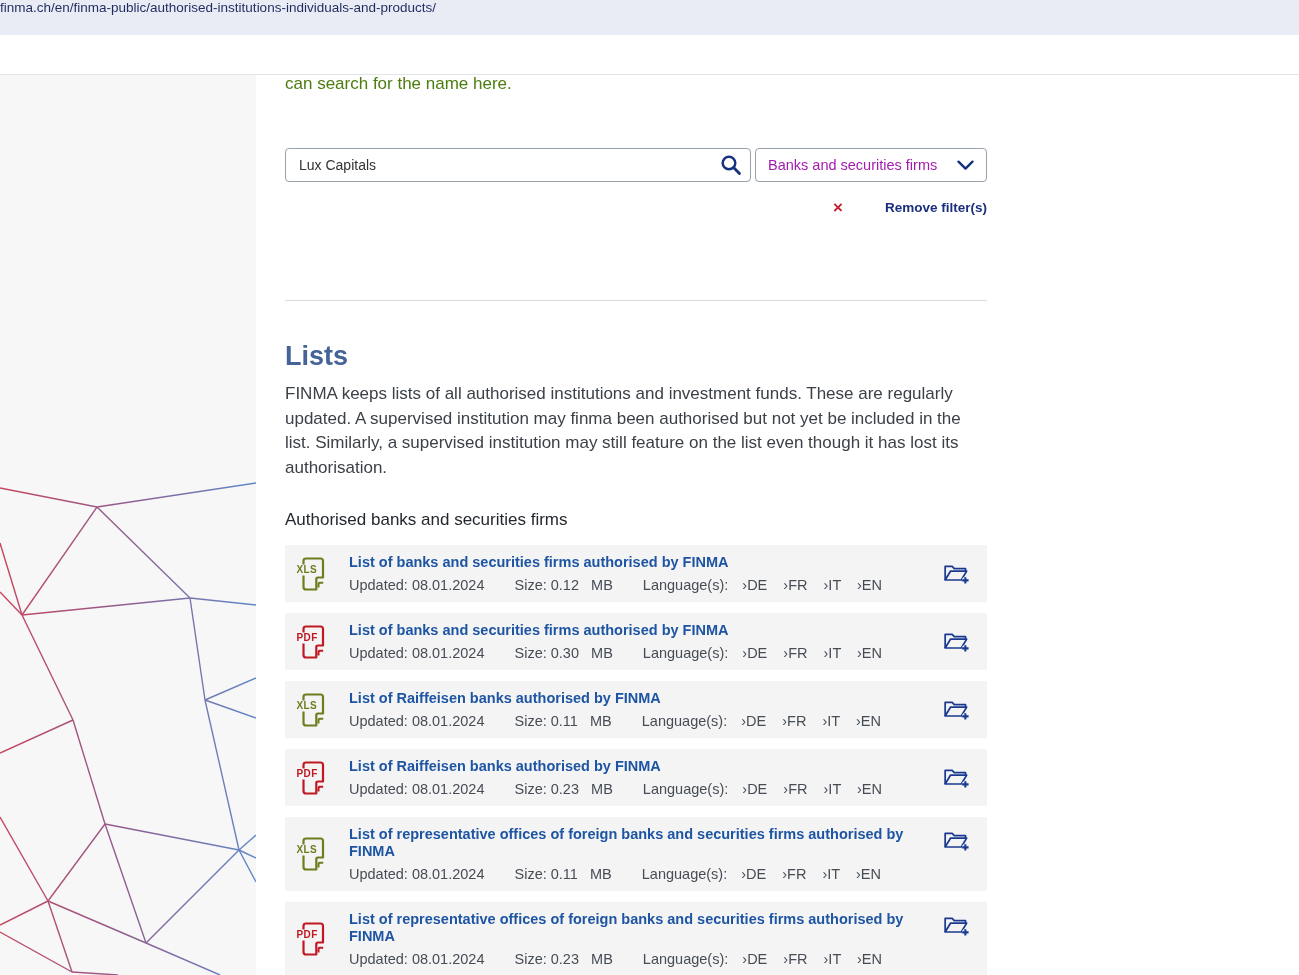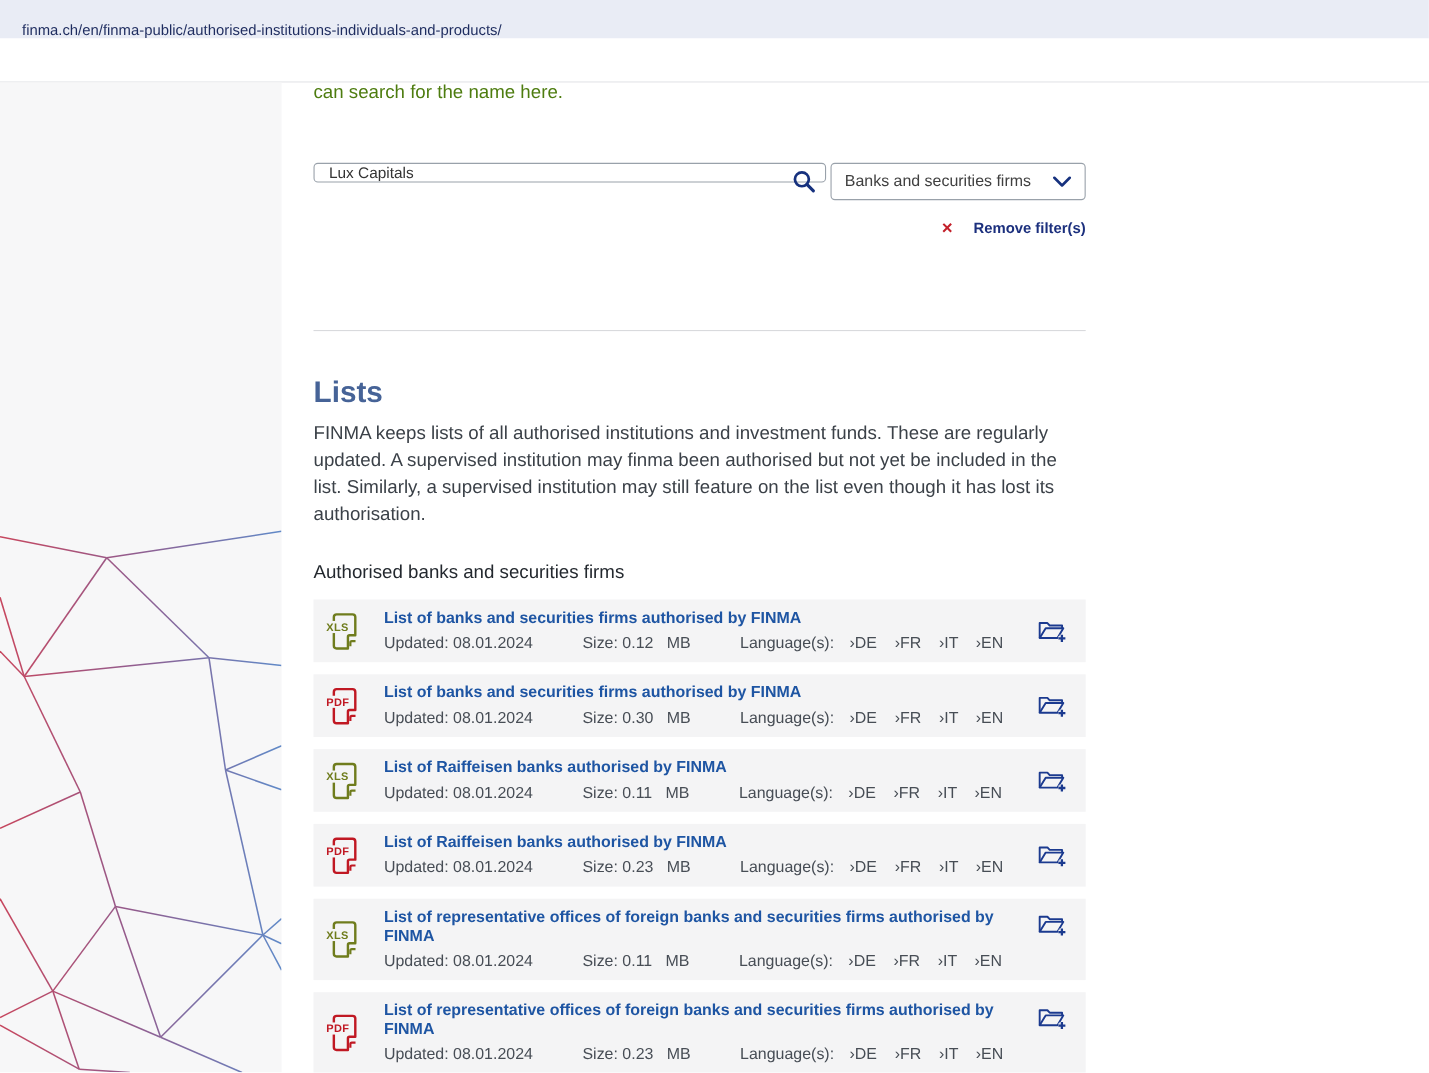--- a/index.html
+++ b/index.html
@@ -1,63 +1,63 @@
 <!DOCTYPE html>
 <html><head>
 <meta charset="utf-8">
 <style>
   html,body{margin:0;padding:0}
   body{width:1299px;height:975px;position:relative;overflow:hidden;background:#fff;
        font-family:"Liberation Sans",sans-serif;}
 
   .urlbar{position:absolute;top:0;left:0;right:0;height:35px;background:#e9ecf5;
-          display:flex;align-items:flex-end;padding-left:20px;box-sizing:border-box;cursor:text}
+          display:flex;align-items:flex-start;padding-left:0;box-sizing:border-box;cursor:text}
   .urlbar span{font-size:13.5px;color:#1e2c5f}
 
   .hdr{position:absolute;top:35px;left:0;right:0;height:39px;background:#fff;border-bottom:1px solid #e3e4e8}
 
   .sidebar{position:absolute;top:75px;left:0;width:256px;height:900px;background:#f7f7f8;overflow:hidden}
   .mesh{position:absolute;left:0;bottom:0;display:block}
 
   .main{position:absolute;left:285px;top:0;width:702px;height:975px}
   .intro{position:absolute;top:74px;left:0;font-size:17px;color:#4d7c0f}
 
   .srow{position:absolute;top:148px;left:0;width:702px;display:flex}
-  .sinput{position:relative;width:466px;height:18px}
+  .sinput{position:relative;width:466px;height:34px}
   .sinput input{width:100%;height:100%;box-sizing:border-box;border:1px solid #99a1aa;border-radius:4px;
                 padding:0 42px 0 13px;font:14px "Liberation Sans",sans-serif;color:#333;background:#fff}
   .sbtn{position:absolute;right:4px;top:3px;width:32px;height:28px;border:0;background:none;cursor:pointer;
         display:flex;align-items:center;justify-content:center;padding:0}
   .sel{margin-left:auto;width:232px;height:34px;box-sizing:border-box;border:1px solid #99a1aa;border-radius:4px;
        background:#fff;display:flex;align-items:center;padding:0 12px;cursor:pointer}
-  .sel span{font-size:14.5px;color:#404040}
+  .sel span{font-size:14.5px;color:#a21caf}
   .sel svg{margin-left:auto}
 
   .rrow{position:absolute;top:199px;left:0;width:702px;display:flex;justify-content:flex-end;align-items:center}
   .rx{font-size:17px;font-weight:700;color:#c3202a;line-height:1;cursor:pointer}
-  .rlabel{margin-left:19px;font-size:13.5px;font-weight:700;color:#1b2f7d;cursor:pointer;text-decoration:none}
+  .rlabel{margin-left:42px;font-size:13.5px;font-weight:700;color:#1b2f7d;cursor:pointer;text-decoration:none}
 
   .divider{position:absolute;top:300px;left:0;width:702px;border-top:1px solid #d9dadd}
 
   .lh{position:absolute;top:341px;left:0;margin:0;font-size:27px;font-weight:700;color:#466397}
   .ldesc{position:absolute;top:382px;left:0;margin:0;width:690px;font-size:17px;line-height:24.5px;color:#3b4148}
   .sub{position:absolute;top:510px;left:0;margin:0;font-size:17px;font-weight:400;color:#23282e}
 
   .items{position:absolute;top:545px;left:0;width:702px}
   .item{display:flex;align-items:center;background:#f4f4f5;margin-bottom:11px;padding:9px 18px 9px 11px;box-sizing:border-box}
   .ficon{flex:0 0 auto;margin-right:21px}
   .xls{color:#6f7c1d}
   .pdf{color:#c01823}
   .flabel{font:700 10px "Liberation Sans",sans-serif;letter-spacing:.4px;fill:currentColor}
   .plate{fill:#f4f4f5}
   .ibody{flex:1 1 auto;min-width:0;padding-right:10px}
   .ititle{display:block;font-size:14.5px;font-weight:700;color:#1e55a3;line-height:17px;max-width:555px;
           cursor:pointer;text-decoration:none}
   .meta{margin-top:6px;font-size:14.5px;color:#474d55;white-space:nowrap}
-  .gap{margin-left:41px}
+  .gap{margin-left:26px}
   .unit{margin-left:8px}
   .lang{margin-left:12px;color:#474d55;cursor:pointer;text-decoration:none}
   .lang.first{margin-left:10px}
   .folder{flex:0 0 auto;margin-left:auto;cursor:pointer}
   .item.two .folder{align-self:flex-start;margin-top:3px}
 </style>
 </head>
 <body>
 
 <div class="urlbar">

